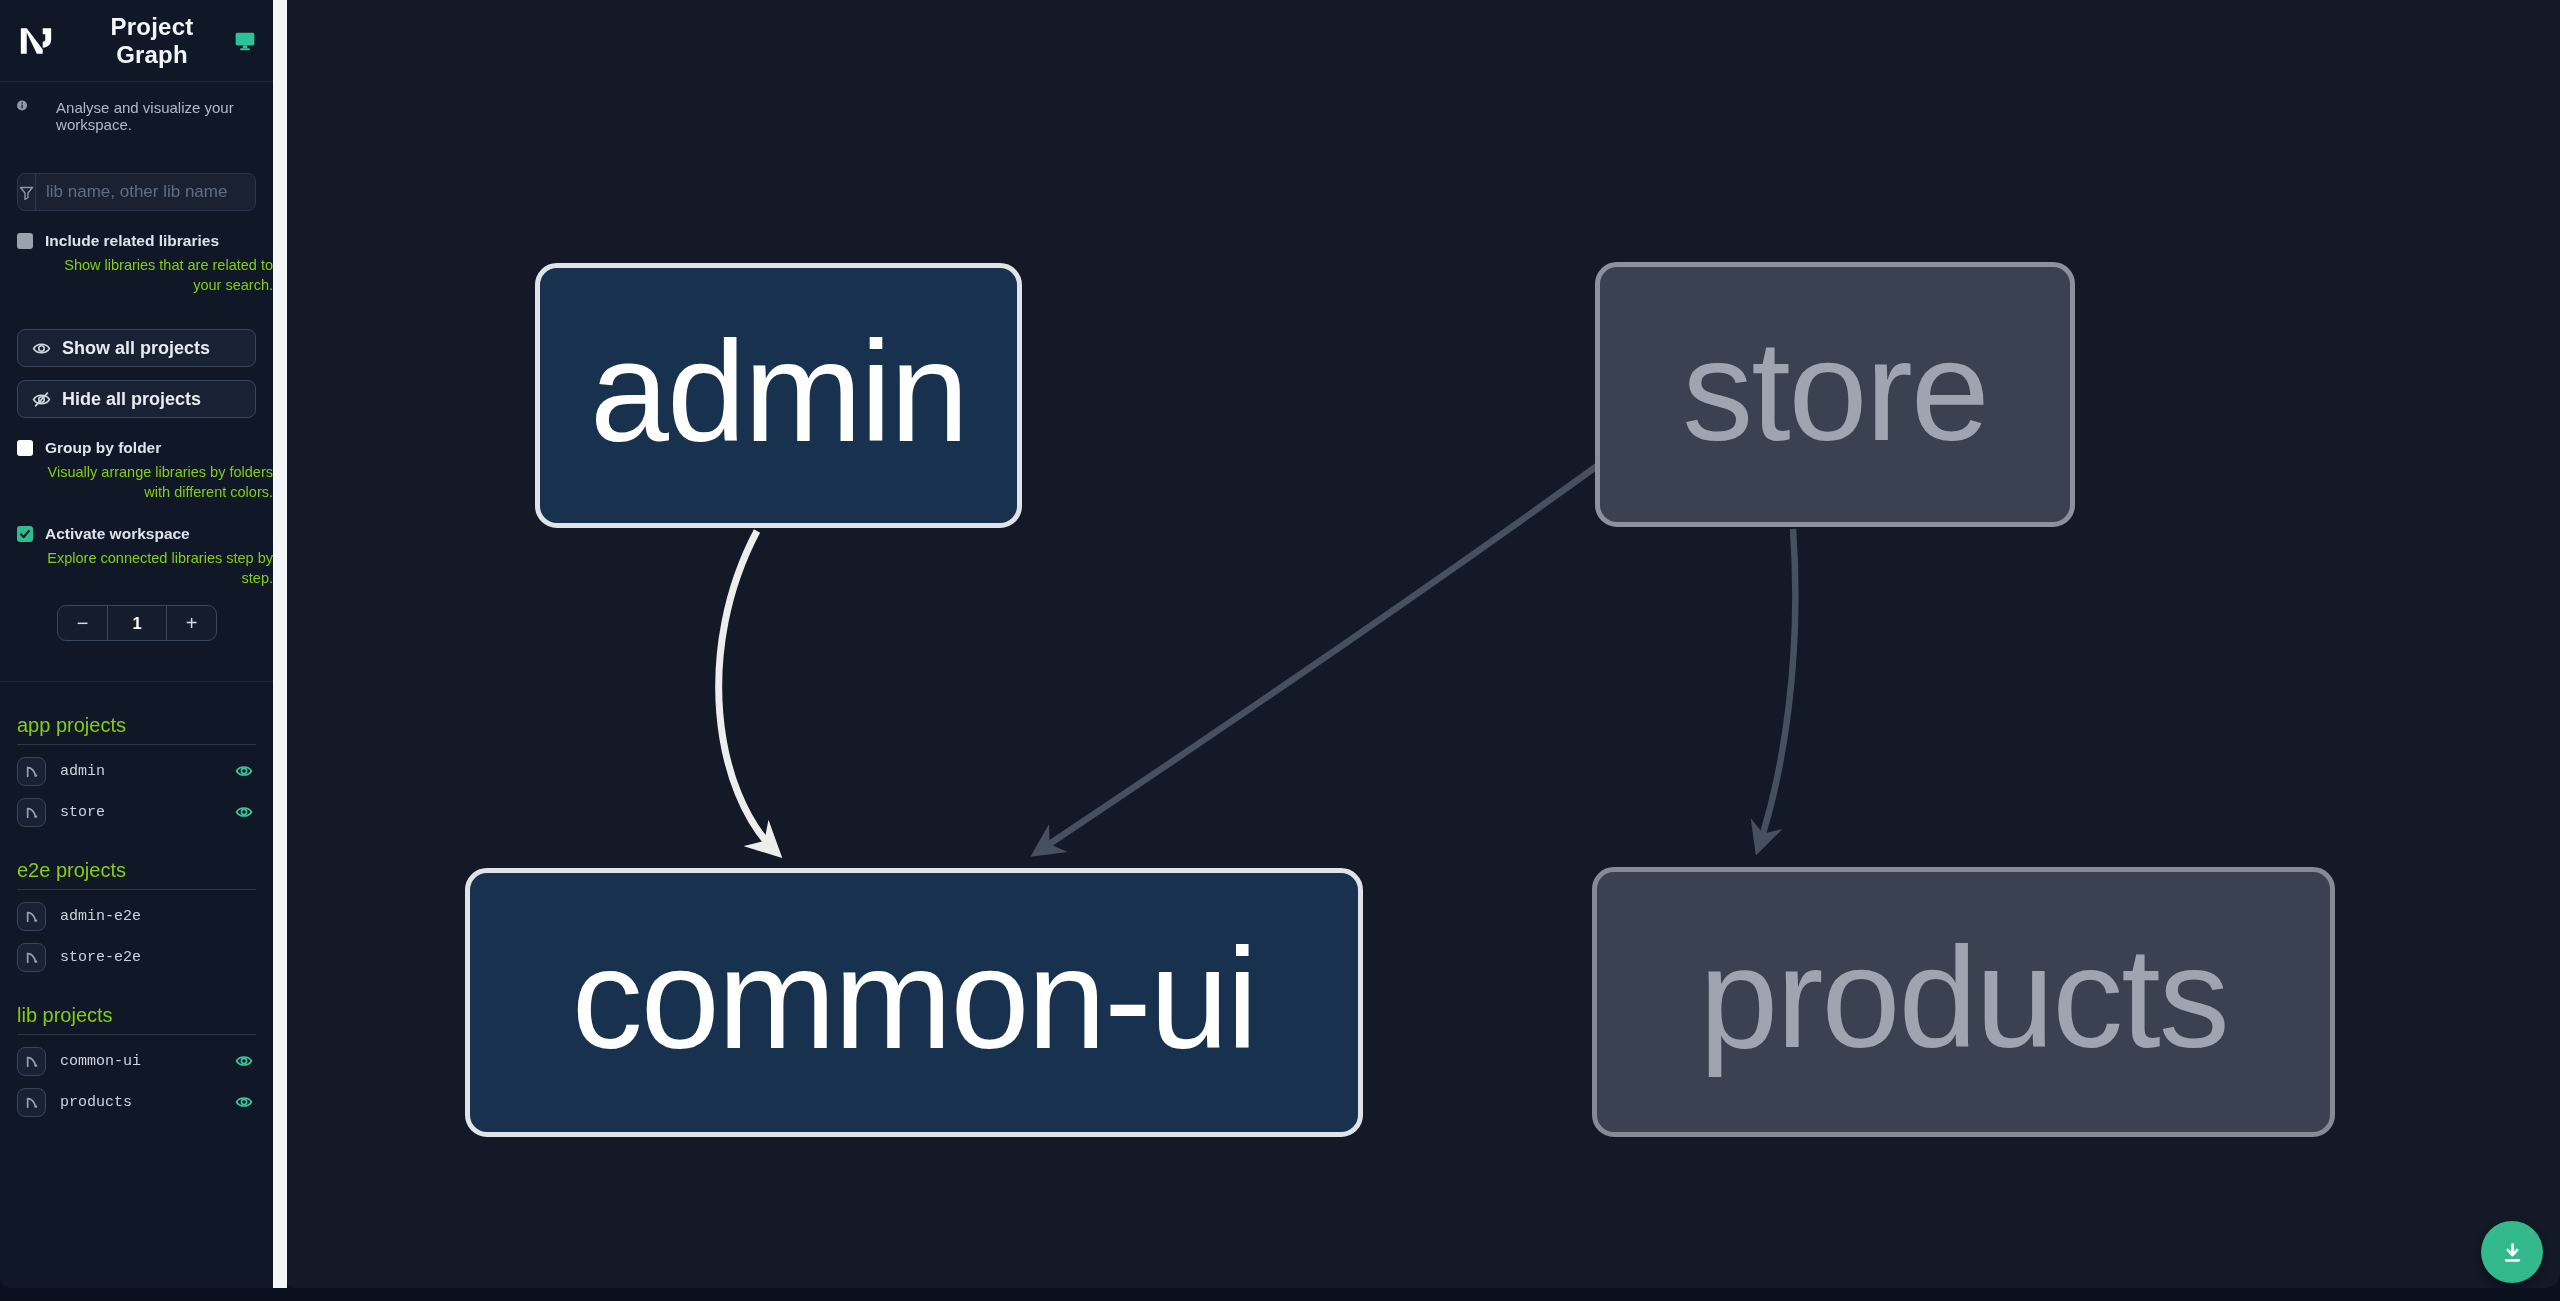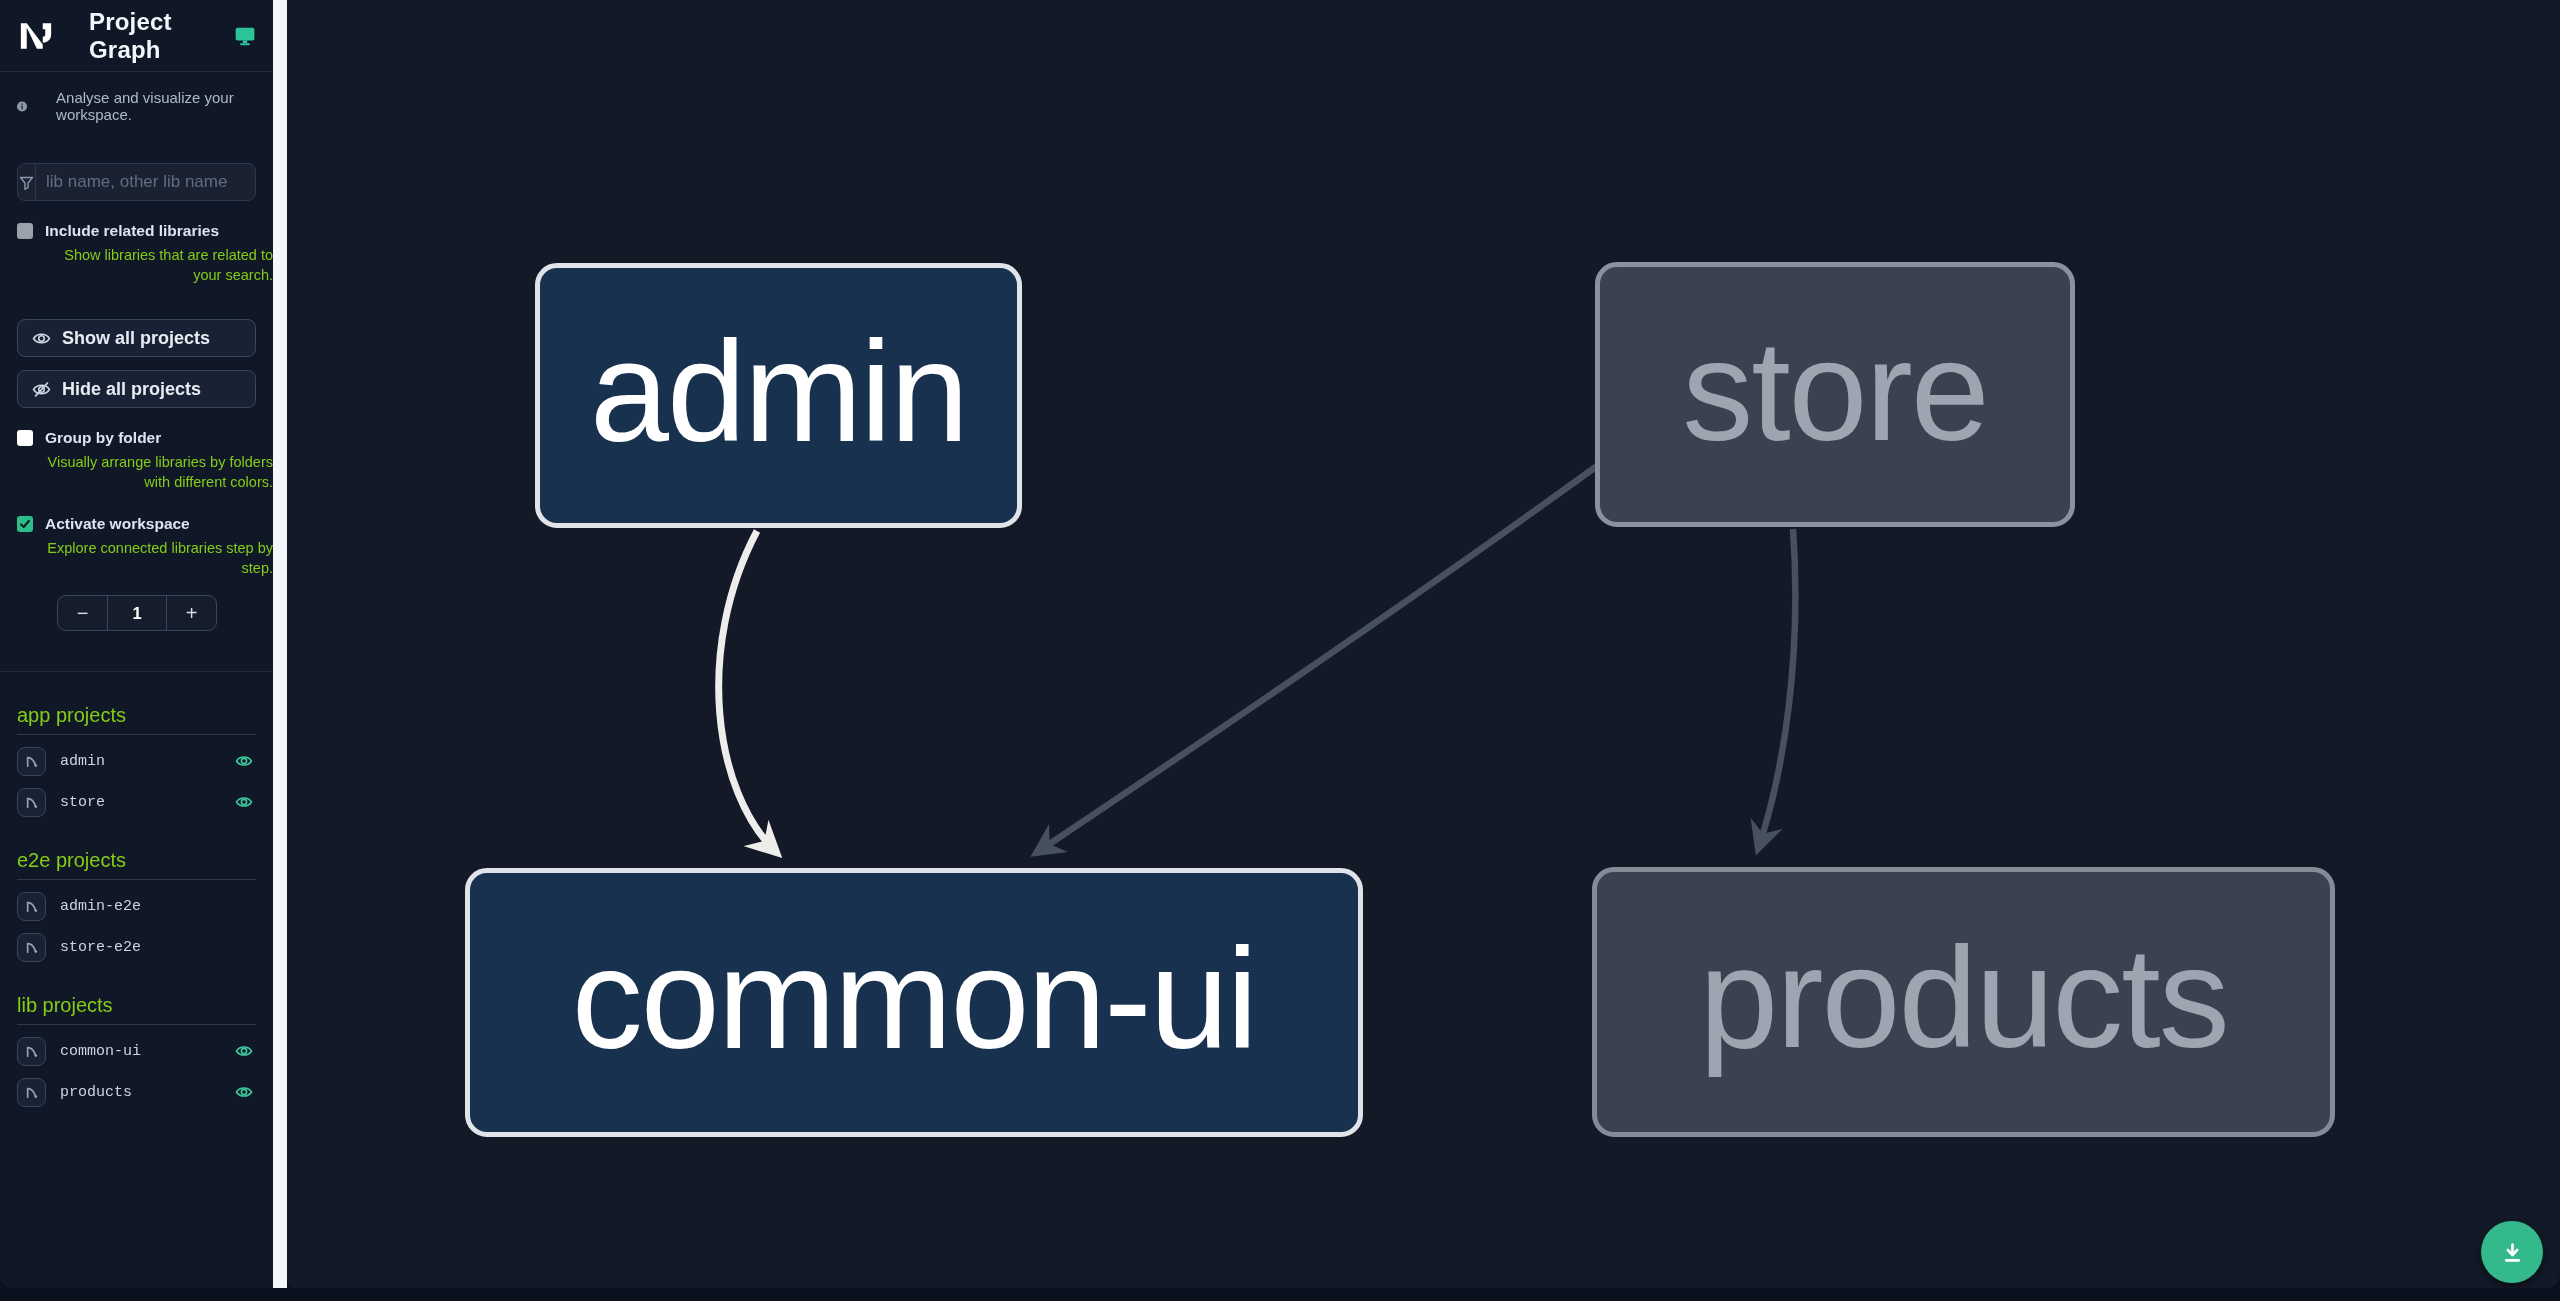--- a/index.html
+++ b/index.html
@@ -5,29 +5,30 @@
   * { margin:0; padding:0; box-sizing:border-box; }
   html,body { width:2560px; height:1301px; overflow:hidden; }
   body { background:#0a101d; font-family:"Liberation Sans", sans-serif; position:relative; }
 
   
   .sidebar {
     position:absolute; left:0; top:0; width:273px; height:1288px;
     background:#101827; border-radius:0 0 0 12px; color:#dde4ee;
   }
   .sb-header {
-    height:72px; display:flex; align-items:center; padding:12px 17px;
+    height:82px; display:flex; align-items:center; padding:12px 17px;
     border-bottom:1px solid #202a3c;
+    text-align:center;
   }
   .nx-logo { width:38px; height:32px; flex:0 0 auto; }
   .app-title { font-size:24px; font-weight:bold; color:#f3f6fa; margin-left:34px; letter-spacing:.2px; }
   .monitor-btn { margin-left:19px; background:none; border:none; cursor:pointer; display:flex; }
 
   .sb-body { padding:0 17px; }
-  .intro { display:flex; align-items:center; gap:29px; margin-top:17px; }
+  .intro { display:flex; align-items:flex-start; gap:29px; margin-top:17px; }
   .intro .txt { font-size:15px; color:#aeb9c9; }
 
   .filter-box {
     margin-top:40px; height:38px; background:#1a2232; border:1px solid #2c3750;
     border-radius:8px; display:flex; align-items:center; position:relative;
   }
   .filter-icon-cell { width:31px; display:flex; justify-content:center; align-items:center;
     border-right:1px solid #2c3750; height:100%; }
   .filter-box input {
     flex:1; background:transparent; border:none; outline:none; color:#cfd8e4;

